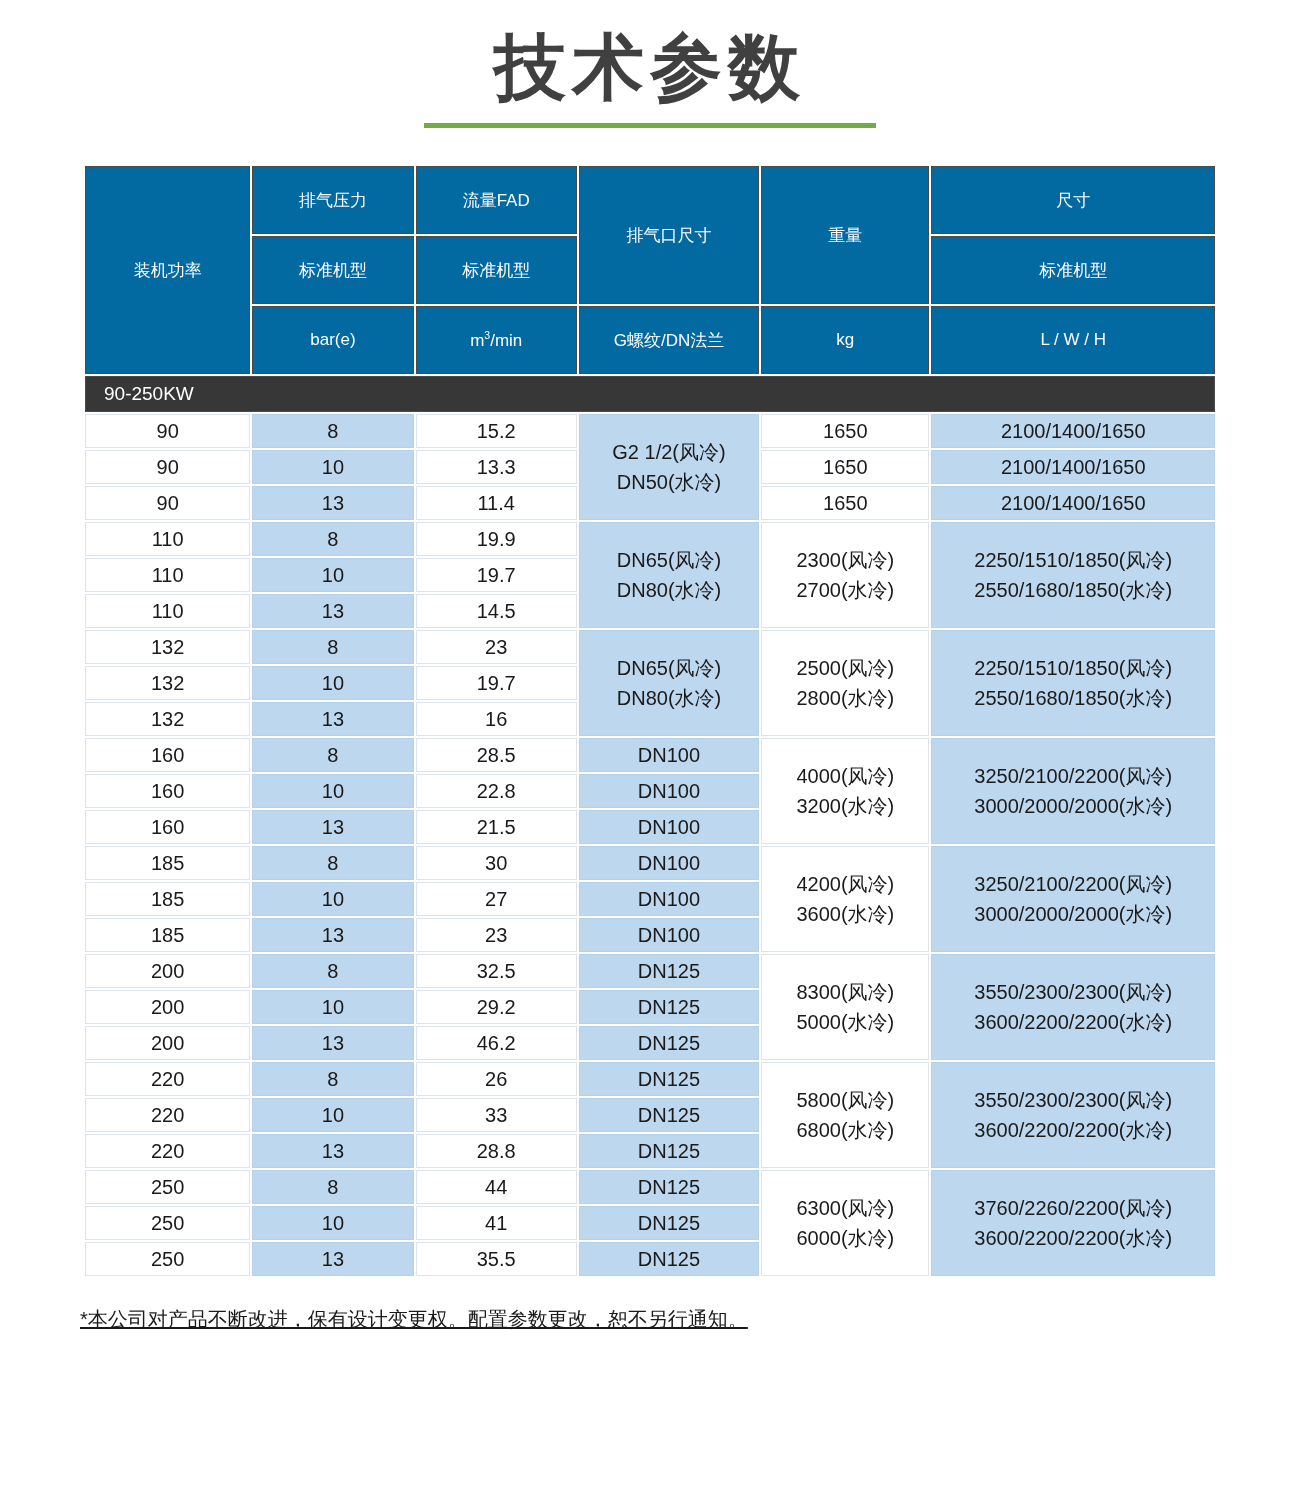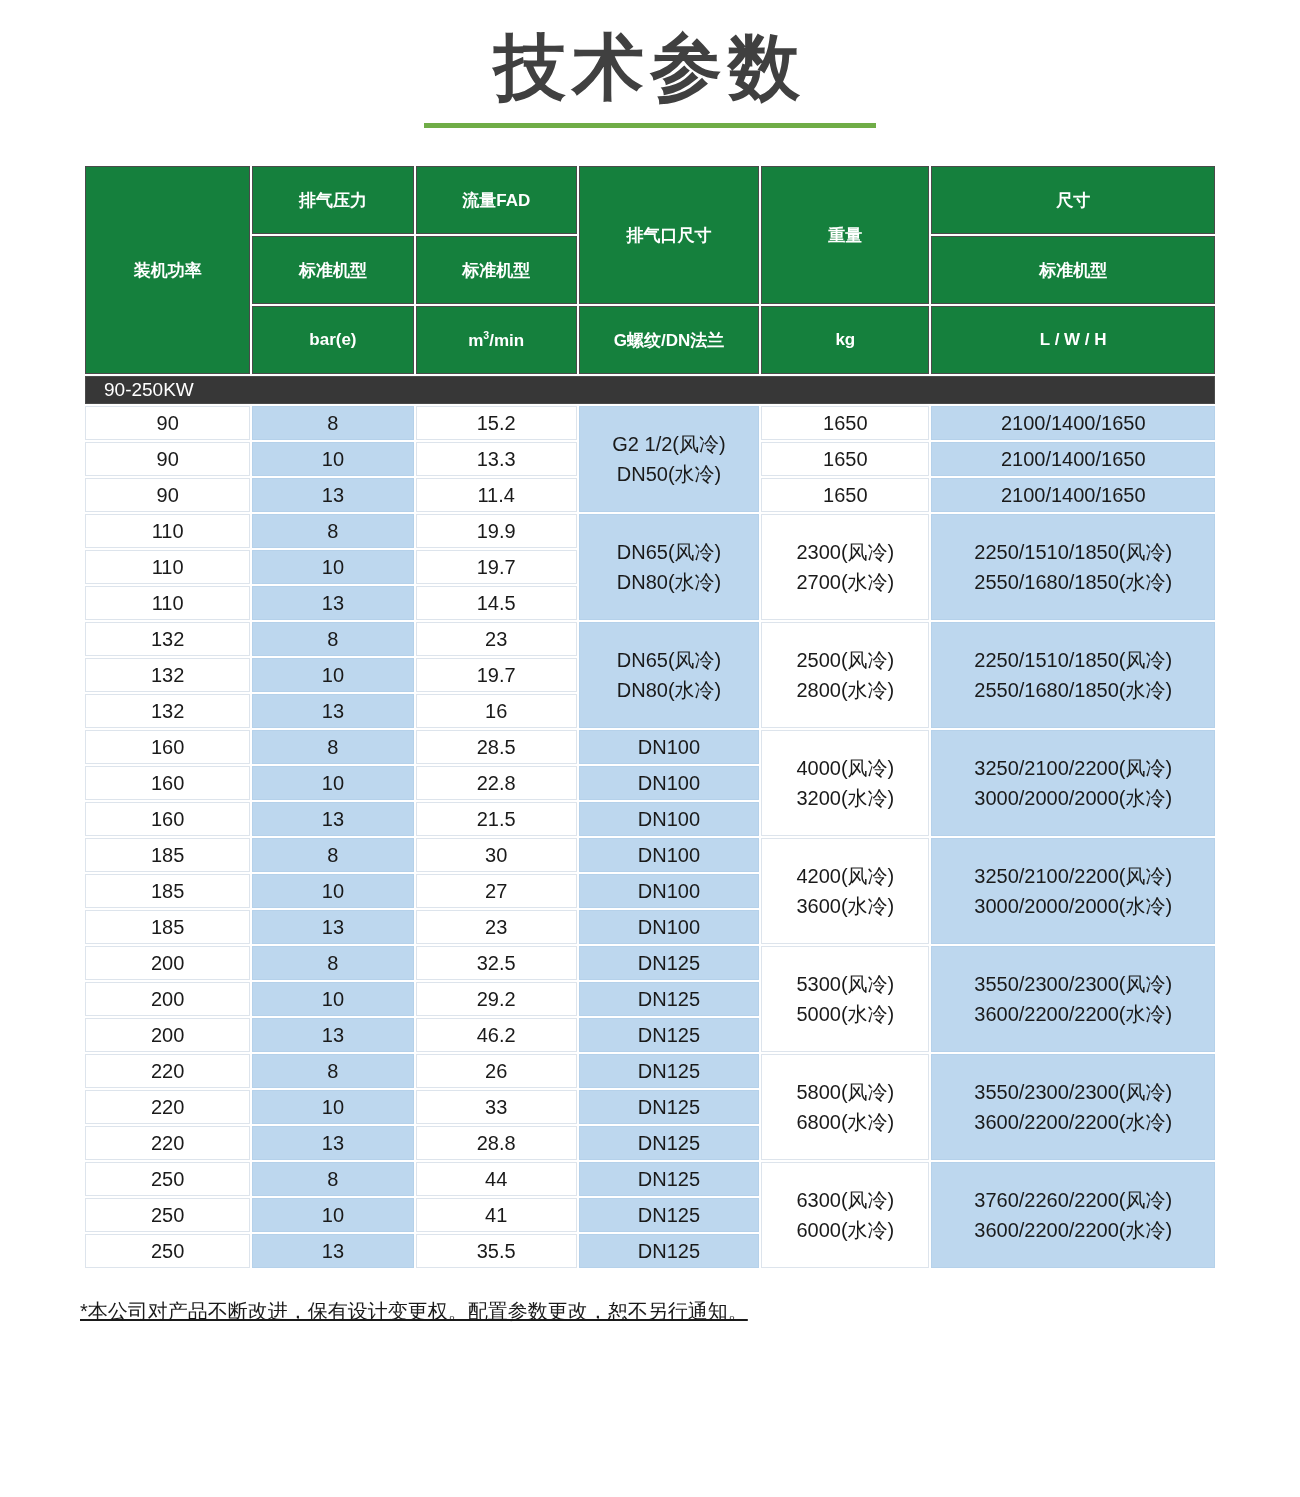--- a/index.html
+++ b/index.html
@@ -30,39 +30,39 @@
     margin:36px auto 0 auto;
     width:1134px;
     table-layout:fixed;
     border-collapse:separate;
     border-spacing:2px;
   }
   col.c1{width:165px} col.c2{width:161px} col.c3{width:161px}
   col.c4{width:180px} col.c5{width:168px} col.c6{width:283px}
 
   thead th {
-    background:#15803d;
+    background:#0369a1;
     color:#ffffff;
-    font-weight:bold;
+    font-weight:normal;
     font-size:17px;
     text-align:center;
     vertical-align:middle;
     height:68px;
     padding:0;
     border:1px solid #4a4a4a;
   }
   thead sup { font-size:0.62em; }
 
   tr.section td {
     background:#373737;
     color:#ffffff;
     font-size:19px;
     text-align:left;
     padding:0 0 0 18px;
-    height:28px;
+    height:36px;
     border:1px solid #4a4a4a;
   }
 
   tbody td {
     background:#ffffff;
     border:1px solid #dde4ec;
     font-size:20px;
     text-align:center;
     vertical-align:middle;
     height:34px;
@@ -260,21 +260,21 @@
         <td>23</td>
         <td class="blue">DN100</td>
       </tr>
 
       <tr>
         <td>200</td>
         <td class="blue">8</td>
         <td>32.5</td>
         <td class="blue">DN125</td>
         <td rowspan="3">
-            <span class="ln">5300(风冷)</span>
+            <span class="ln">8300(风冷)</span>
             <span class="ln">5000(水冷)</span>
           </td>
         <td class="blue" rowspan="3">
             <span class="ln">3550/2300/2300(风冷)</span>
             <span class="ln">3600/2200/2200(水冷)</span>
           </td>
       </tr>
       <tr>
         <td>200</td>
         <td class="blue">10</td>

